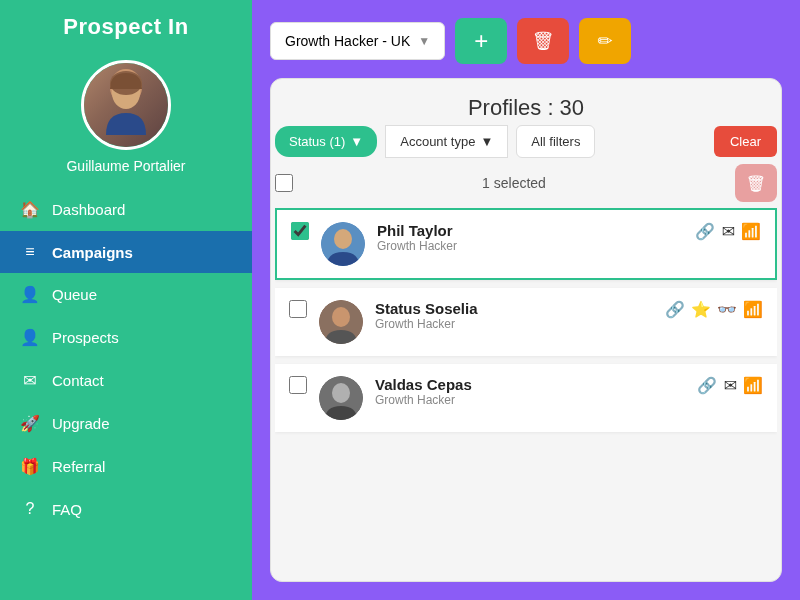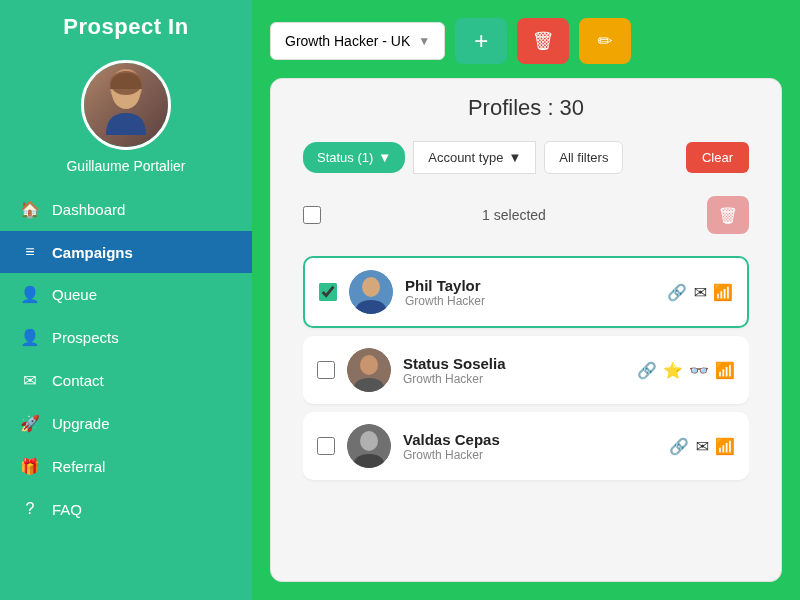--- a/index.html
+++ b/index.html
@@ -92,21 +92,21 @@
       text-align: center;
     }
 
     
     .main {
       flex: 1;
       padding: 18px 18px 18px 18px;
       display: flex;
       flex-direction: column;
       gap: 14px;
-      background: #22c55e;
+      background: #8b5cf6;
       height: 600px;
     }
 
     
     .topbar {
       display: flex;
       align-items: center;
       gap: 10px;
     }
     .campaign-dropdown {
@@ -159,25 +159,25 @@
       cursor: pointer;
       display: flex;
       align-items: center;
       justify-content: center;
     }
 
     
     .profiles-panel {
       background: #f5f5f5;
       border-radius: 12px;
-      padding: 16px 32px;
+      padding: 16px 4px;
       flex: 1;
       display: flex;
       flex-direction: column;
-      gap: 20px;
+      gap: 4px;
       border: 1px solid #e0e0e0;
     }
     .profiles-title {
       text-align: center;
       font-size: 22px;
       font-weight: 400;
       color: #333;
     }
 
     
@@ -265,24 +265,24 @@
     
     .prospect-list {
       display: flex;
       flex-direction: column;
       gap: 8px;
       overflow-y: auto;
       flex: 1;
     }
     .prospect-item {
       background: #fff;
-      border-radius: 10px;
+      border-radius: 0;
       padding: 12px 14px;
       display: flex;
-      align-items: center;
+      align-items: flex-start;
       gap: 12px;
       box-shadow: 0 1px 3px rgba(0,0,0,0.06);
     }
     .prospect-checkbox {
       width: 18px;
       height: 18px;
       accent-color: #2dc08d;
     }
     .prospect-avatar {
       width: 44px;

